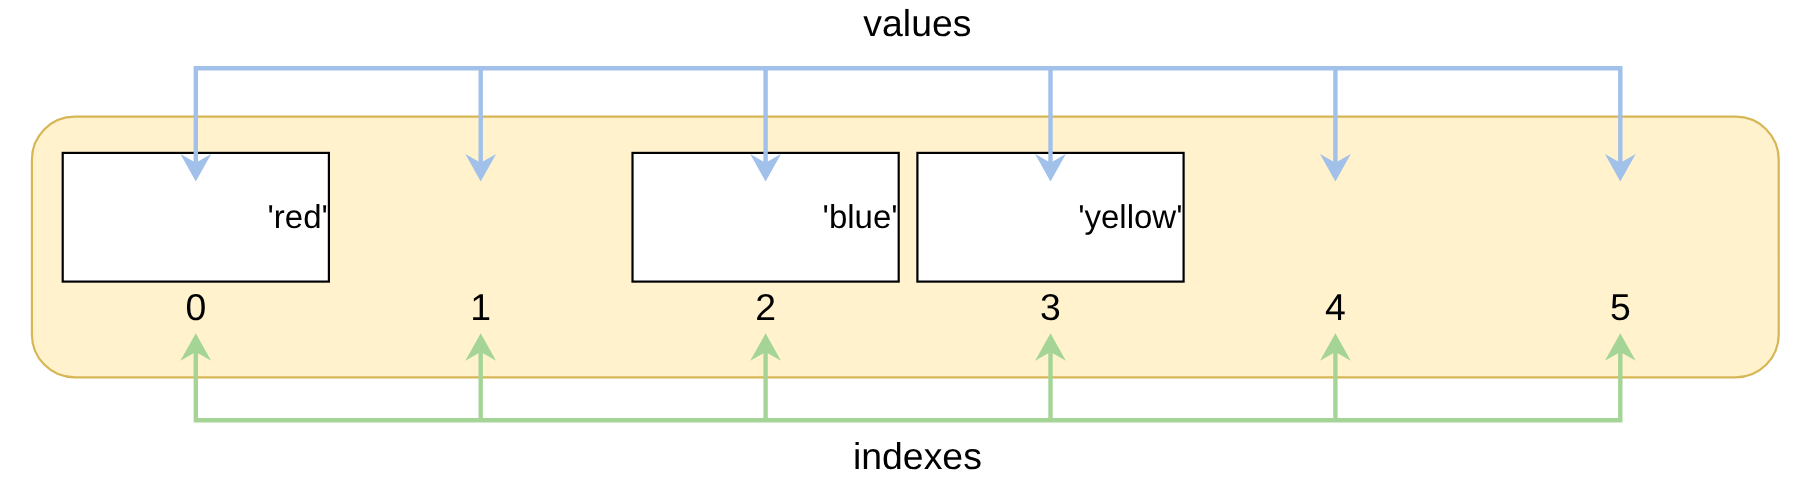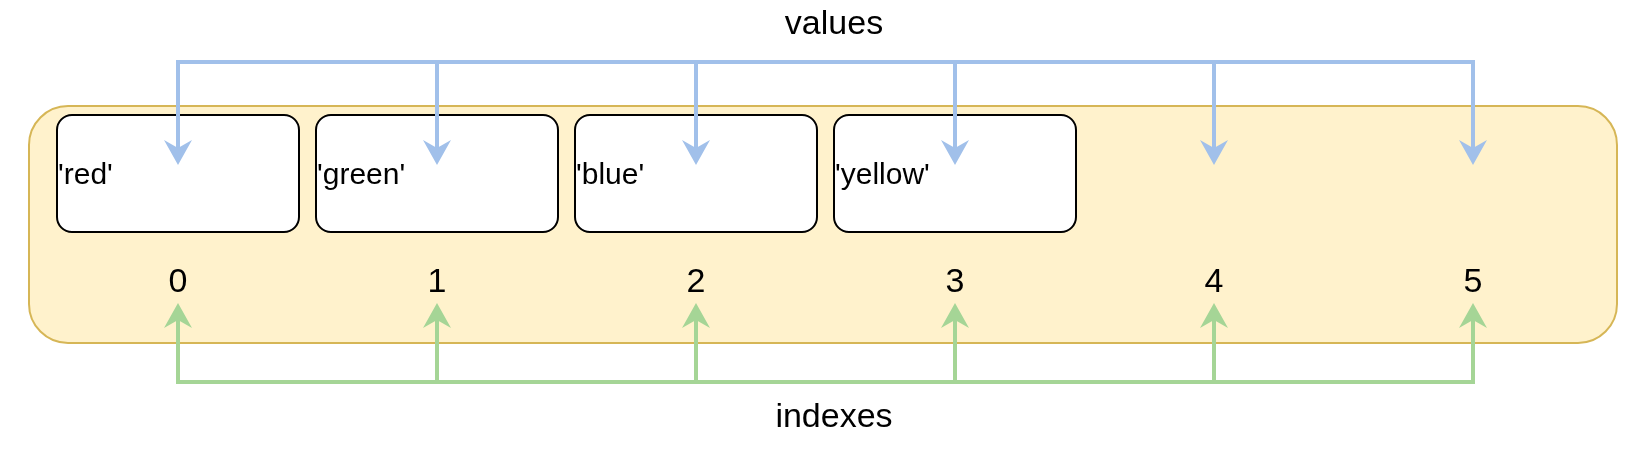--- a/index.html
+++ b/index.html
@@ -30,30 +30,30 @@
     top: 105px;
     width: 1590px;
     height: 239px;
     box-sizing: border-box;
     background: var(--container-fill, #FFF2CC);
     border: 2px solid var(--container-border, #D6B656);
     border-radius: 40px;
   }
   .value-box {
     position: absolute;
-    top: 114px;
+    top: 138px;
     width: 244px;
     height: 119px;
     box-sizing: border-box;
     background: var(--box-fill, #fff);
     border: 2.5px solid var(--box-border, #000);
-    border-radius: 16px;
+    border-radius: 0;
     display: flex;
     align-items: center;
-    justify-content: flex-start;
+    justify-content: flex-end;
     font-size: 30px;
   }
   .index-label {
     position: absolute;
     top: 262px;
     width: 244px;
     text-align: center;
     font-size: 34px;
     line-height: 36px;
   }
@@ -71,23 +71,20 @@
 <body>
 
 <div class="canvas">
 
   <div class="rail-label top">values</div>
 
   <div class="list-container"></div>
 
   <div class="value-box" style="left:56px">
       <span>'red'</span>
-    </div>
-  <div class="value-box" style="left:315px">
-      <span>'green'</span>
     </div>
   <div class="value-box" style="left:574px">
       <span>'blue'</span>
     </div>
   <div class="value-box" style="left:833px">
       <span>'yellow'</span>
     </div>
 
   <div class="index-label" style="left:56px">0</div>
   <div class="index-label" style="left:315px">1</div>

